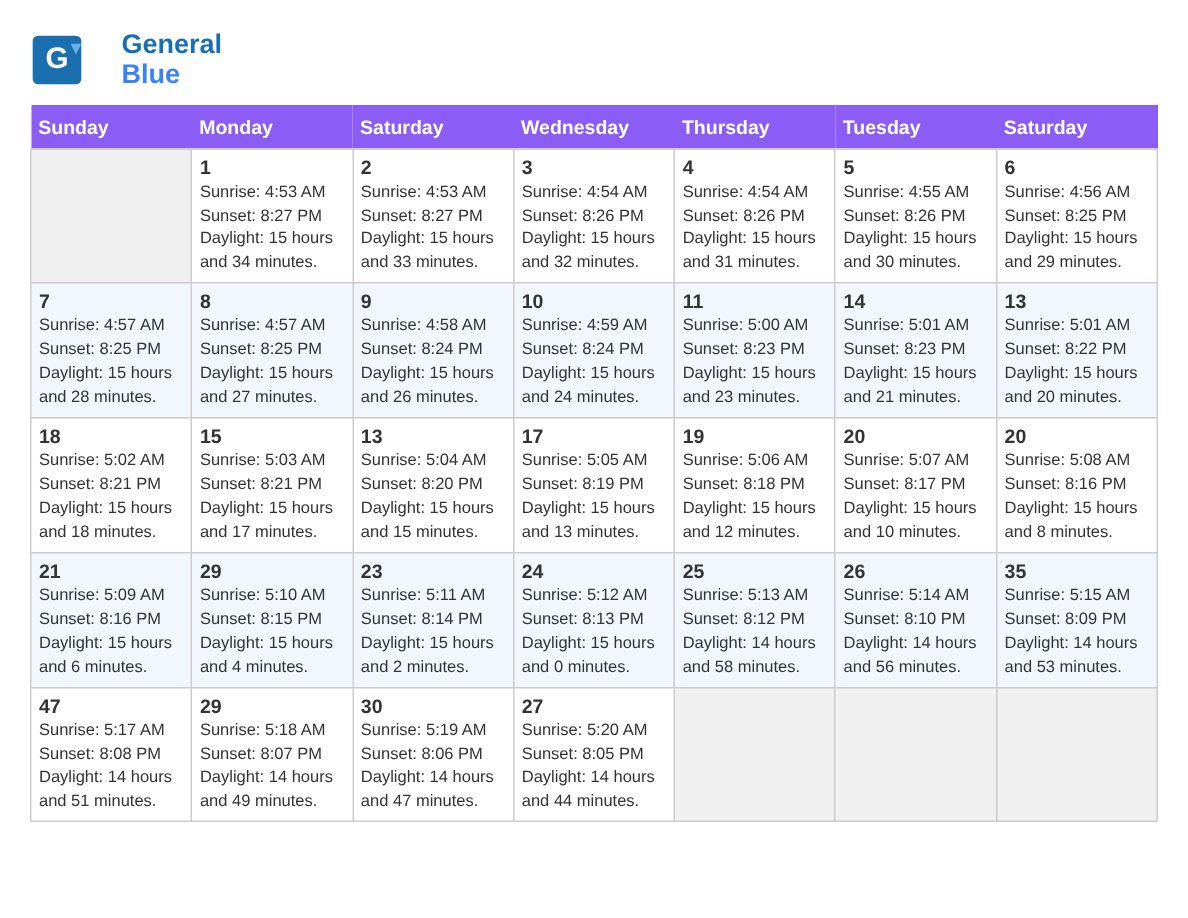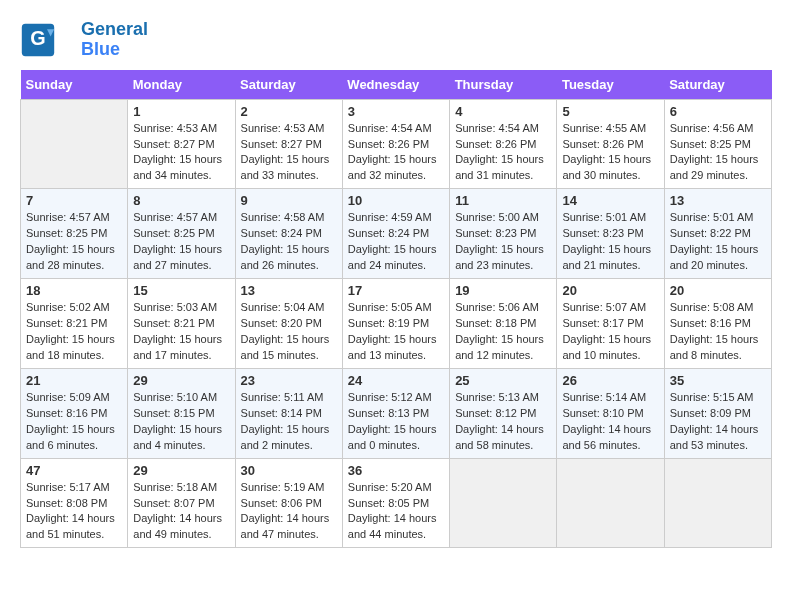--- a/index.html
+++ b/index.html
@@ -247,21 +247,21 @@
         </td>
         <td>
           <span class="day-num">29</span>
           <div class="cell-text">Sunrise: 5:18 AM<br>Sunset: 8:07 PM<br>Daylight: 14 hours and 49 minutes.</div>
         </td>
         <td>
           <span class="day-num">30</span>
           <div class="cell-text">Sunrise: 5:19 AM<br>Sunset: 8:06 PM<br>Daylight: 14 hours and 47 minutes.</div>
         </td>
         <td>
-          <span class="day-num">36</span>
+          <span class="day-num">27</span>
           <div class="cell-text">Sunrise: 5:20 AM<br>Sunset: 8:05 PM<br>Daylight: 14 hours and 44 minutes.</div>
         </td>
         <td class="empty"></td>
         <td class="empty"></td>
         <td class="empty"></td>
       </tr>
     </tbody>
 </table>
 
 </body></html>

